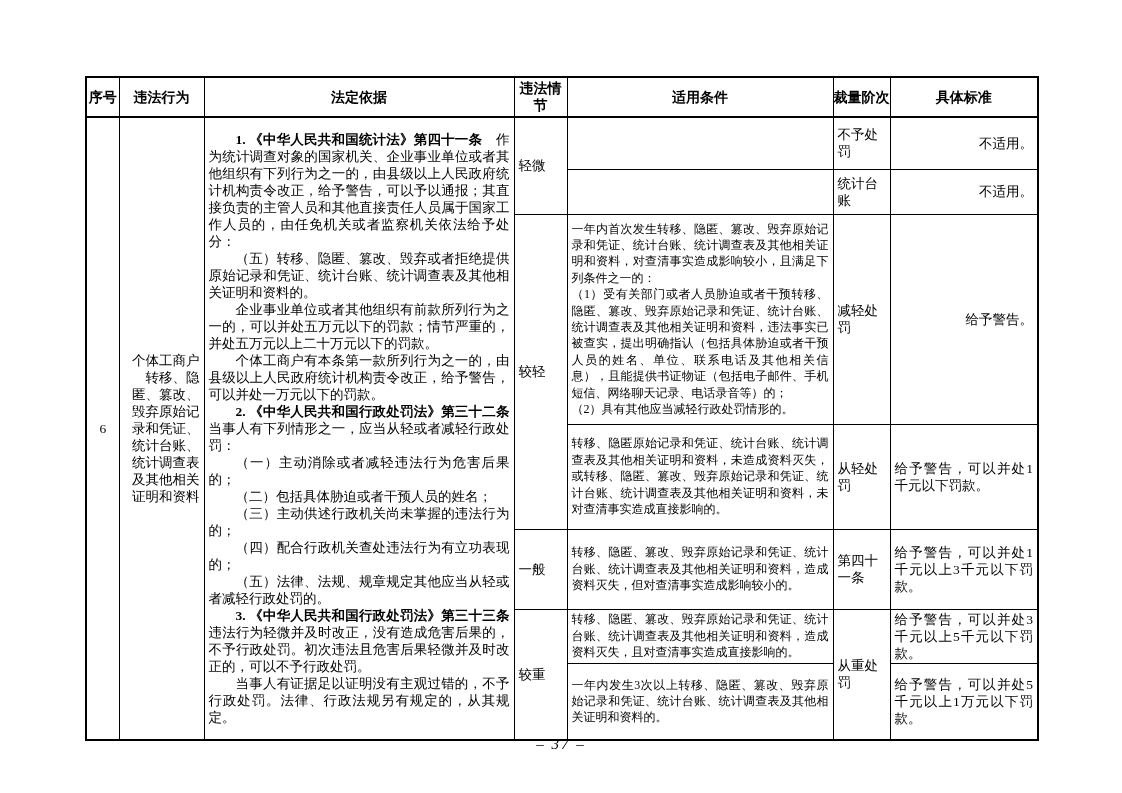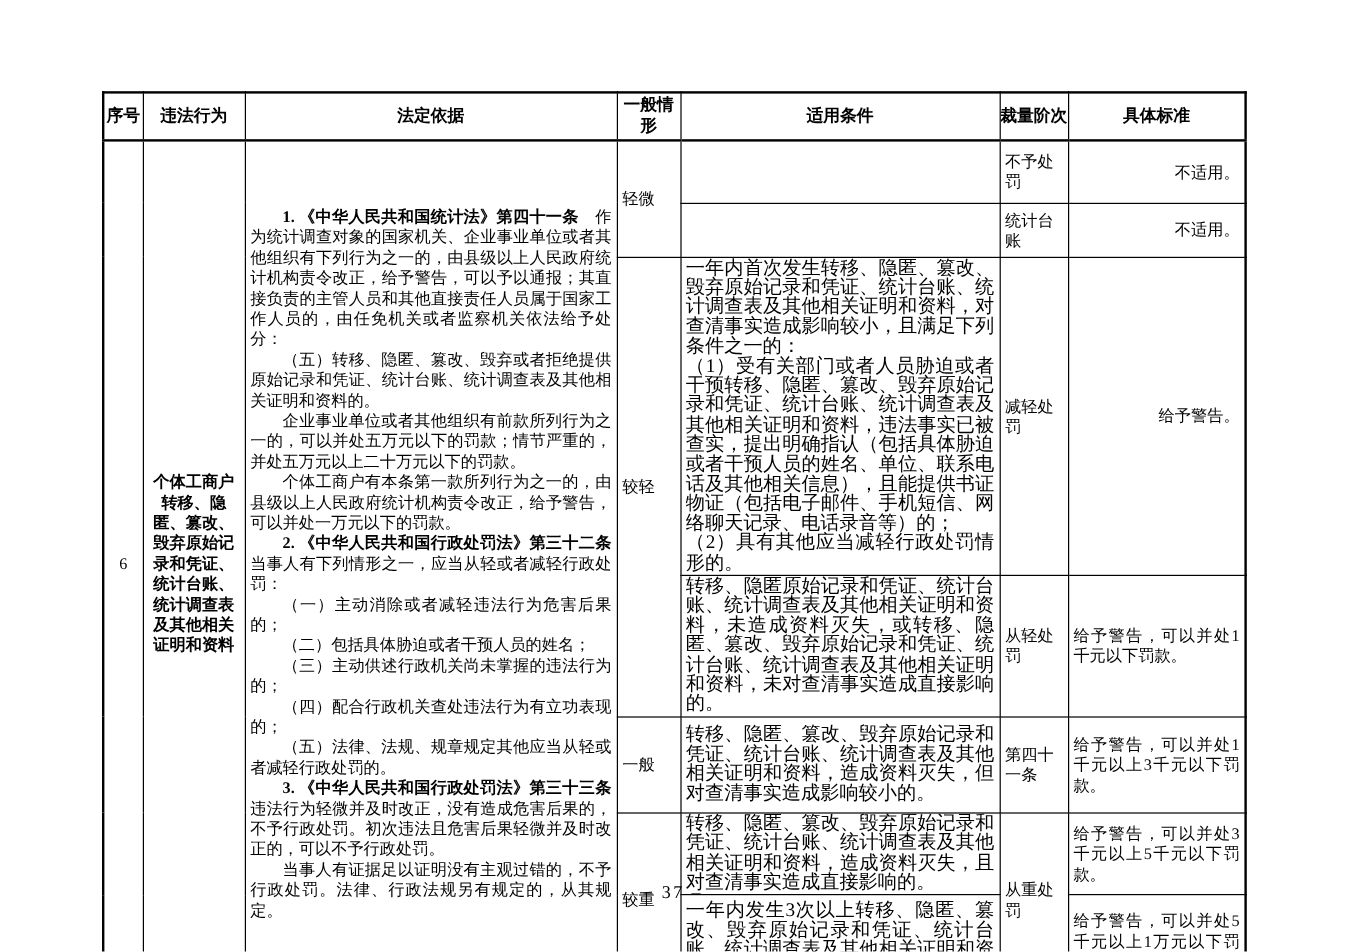--- a/index.html
+++ b/index.html
@@ -16,54 +16,54 @@
   .law-table th,.law-table td{
     border:1px solid #000;padding:1px 4px;overflow:hidden;
     vertical-align:middle;box-sizing:border-box;
   }
   .law-table{border:2px solid #000;}
   .law-table thead th{
     font-weight:bold;font-size:14px;text-align:center;
     border-bottom:2px solid #000;padding:2px 0;
   }
   .c-seq{text-align:center;font-size:13.5px;}
-  .c-violation{text-align:center;font-weight:bold;padding:2px 3px;}
+  .c-violation{text-align:right;font-weight:normal;padding:2px 3px;}
   .c-legal{vertical-align:middle;padding:4px 6px;margin-left:13px;}
   .c-legal p{margin:0;text-indent:2em;text-align:justify;}
   .c-legal .lead{font-weight:bold;}
   .c-sev{text-align:left;}
   .c-cond{text-align:justify;vertical-align:middle;white-space:pre-line;
-    font-size:16px;line-height:16.4px;padding:2px 5px;}
+    font-size:12px;line-height:16.4px;padding:2px 5px;}
   .c-stage{text-align:left;}
   .c-std{text-align:justify;padding:2px 6px;line-height:17px;}
   .c-std.center{text-align:right;}
   .footer{
     position:absolute;left:0;top:736px;width:100%;
-    text-align:center;font-size:15px;letter-spacing:2px;
+    text-align:center;font-size:15px;letter-spacing:2px;font-style:italic;
   }
 </style>
 </head>
 <body>
 
 <table class="law-table">
   <colgroup>
     <col style="width:33px">
       <col style="width:85px">
       <col style="width:310px">
     <col style="width:53px">
       <col style="width:266px">
       <col style="width:57px">
     <col style="width:148px">
   </colgroup>
   <thead>
     <tr style="height:27px">
       <th>序号</th>
       <th>违法行为</th>
       <th>法定依据</th>
-      <th>一般情形</th>
+      <th>违法情节</th>
       <th>适用条件</th>
       <th>裁量阶次</th>
       <th>具体标准</th>
     </tr>
   </thead>
   <tbody>
     <tr style="height:52px">
       <td rowspan="7" class="c-seq">6</td>
       <td rowspan="7" class="c-violation">个体工商户转移、隐匿、篡改、毁弃原始记录和凭证、统计台账、统计调查表及其他相关证明和资料</td>
       <td rowspan="7" class="c-legal">

